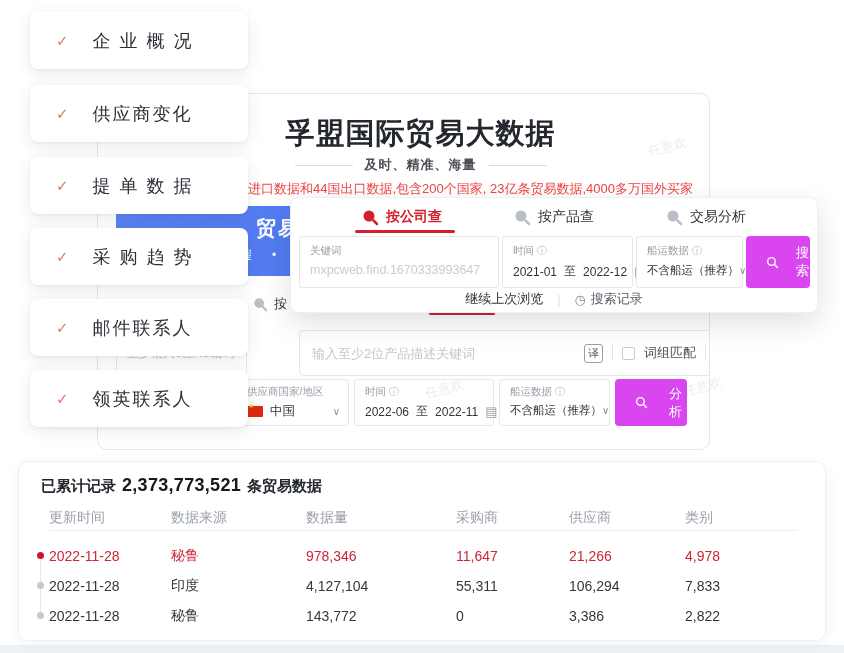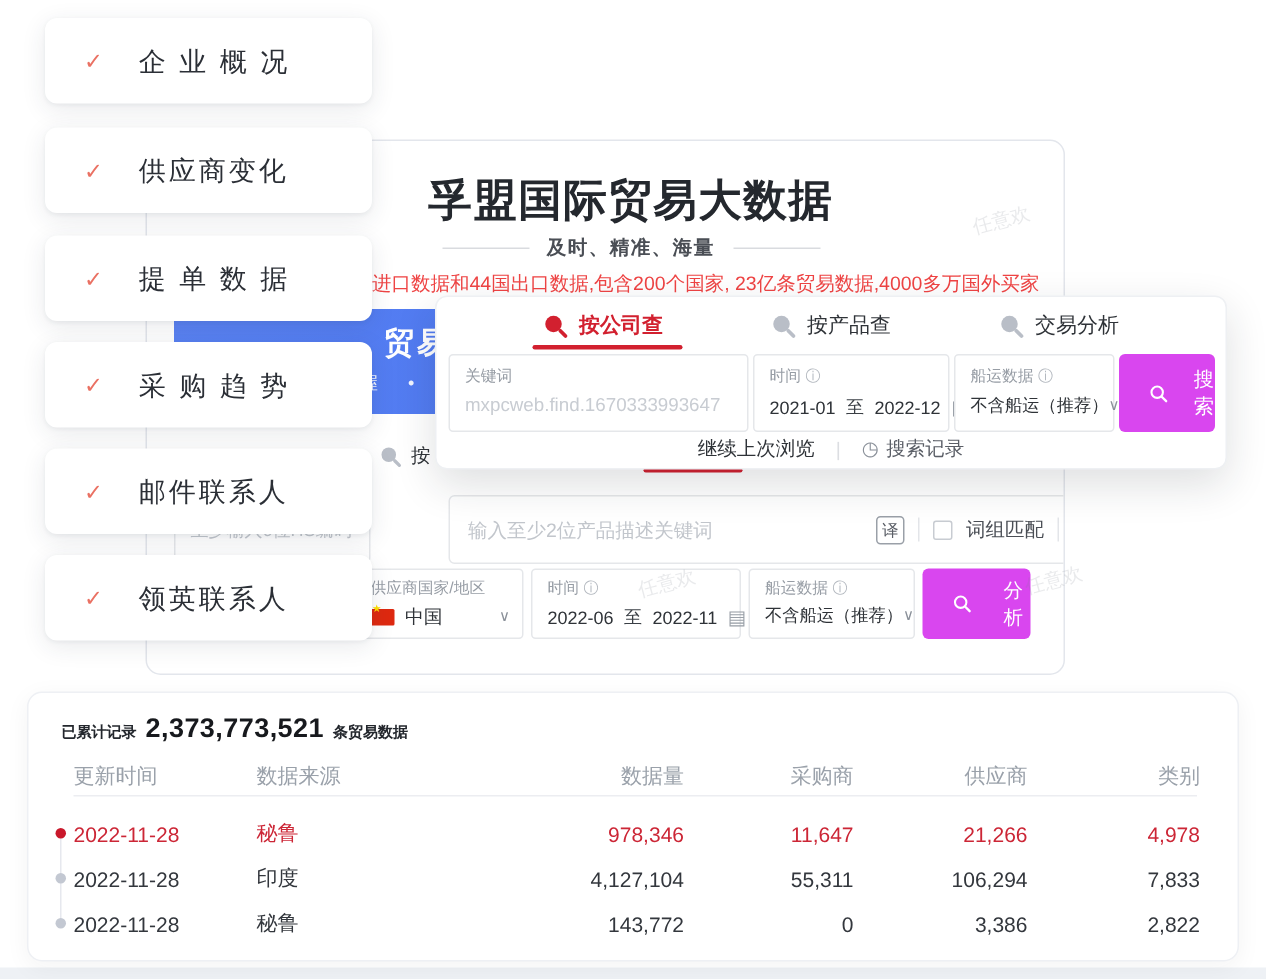--- a/index.html
+++ b/index.html
@@ -98,25 +98,25 @@
   .link-continue { color:#2f3338; cursor:pointer; }
   .link-history { color:#5a5e66; cursor:pointer; display:flex; align-items:center; gap:5px; }
   .clock { color:#8a9099; font-size:13px; }
   .links-div { color:#dcdee2; }
 
   
   .table-card { position:absolute; left:18px; top:461px; width:808px; height:180px; background:#fff;
     border:1px solid #eef0f4; border-radius:10px; z-index:2;
     box-shadow:0 4px 16px rgba(31,35,41,.05); }
   .table-title { position:absolute; left:22px; top:13px; display:flex; align-items:baseline; gap:6px; }
-  .tt-text { font-size:10px; font-weight:bold; color:#23272d; }
+  .tt-text { font-size:15px; font-weight:bold; color:#23272d; }
   .tt-num { font-size:18px; font-weight:800; color:#17191d; letter-spacing:.3px; }
   .tgrid { position:absolute; left:30px; width:751px; display:grid;
     grid-template-columns:122px 135px 150px 113px 116px 115px; align-items:center; }
-  .tgrid > div:nth-child(n+3) { text-align:right; }
+  .tgrid > div:nth-child(n+3) { text-align:left; }
   .thead { top:46px; height:20px; font-size:14px; color:#9aa1aa; }
   .tdivider { position:absolute; left:30px; right:27px; top:68px; border-top:1px solid #ecedf1; }
   .trow { height:30px; font-size:14px; color:#33373d; cursor:pointer; }
   .trow.hl { color:#cc2636; }
   .r0 { top:79px; } .r1 { top:109px; } .r2 { top:139px; }
   .tl-line { position:absolute; left:21px; top:92px; width:1px; height:62px; background:#e6e8ee; }
   .tl-dot { position:absolute; left:18px; width:7px; height:7px; border-radius:50%; background:#c3c8d2; }
   .tl-dot.red { background:#c9182b; }
   .d0 { top:90px; } .d1 { top:120px; } .d2 { top:150px; }
 

